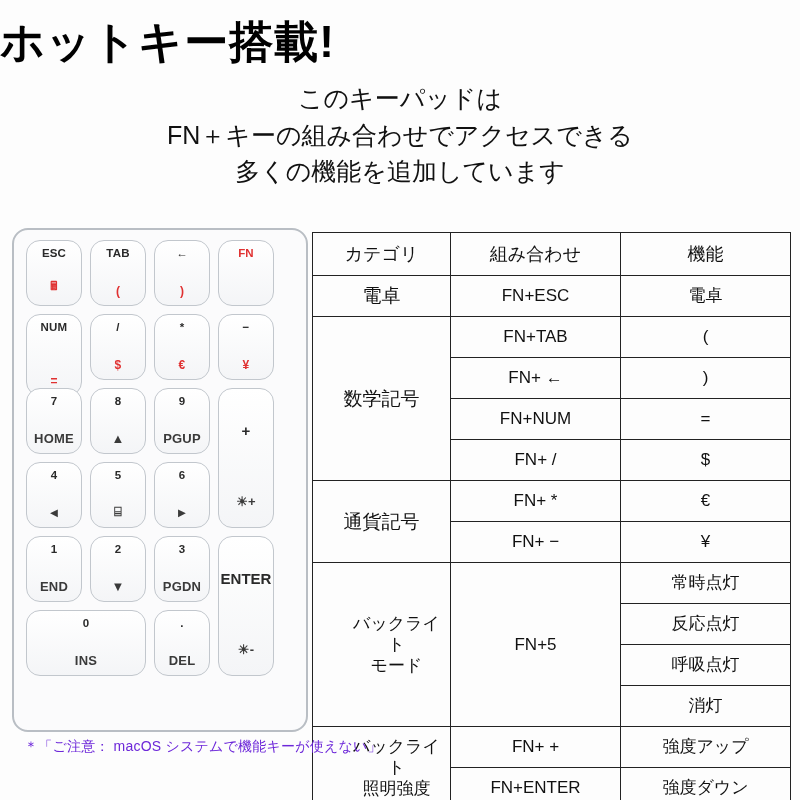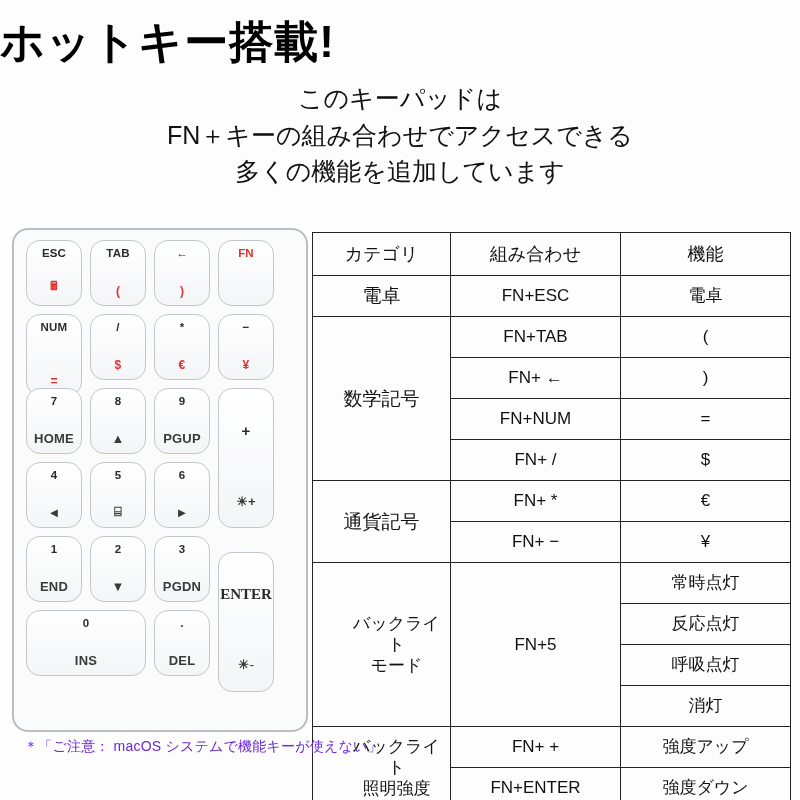--- a/index.html
+++ b/index.html
@@ -245,21 +245,21 @@
             <div class="ksub">END</div>
           </div>
           <div class="key" style="left: 64px; top: 296px; width: 56px; height: 66px;">
             <div class="kmain">2</div>
             <div class="ksub">▼</div>
           </div>
           <div class="key" style="left: 128px; top: 296px; width: 56px; height: 66px;">
             <div class="kmain">3</div>
             <div class="ksub">PGDN</div>
           </div>
-          <div class="key" style="left: 192px; top: 312px; width: 56px; height: 140px; font-family: Liberation Serif, serif;">
+          <div class="key" style="left: 192px; top: 296px; width: 56px; height: 140px;">
             <div class="kbig" style="top: 30%;">ENTER</div>
             <div class="ksub" style="bottom: 18px;">☀-</div>
           </div>
           <div class="key" style="left: 0px; top: 370px; width: 120px; height: 66px;">
             <div class="kmain">0</div>
             <div class="ksub">INS</div>
           </div>
           <div class="key" style="left: 128px; top: 370px; width: 56px; height: 66px;">
             <div class="kmain">.</div>
             <div class="ksub">DEL</div>

